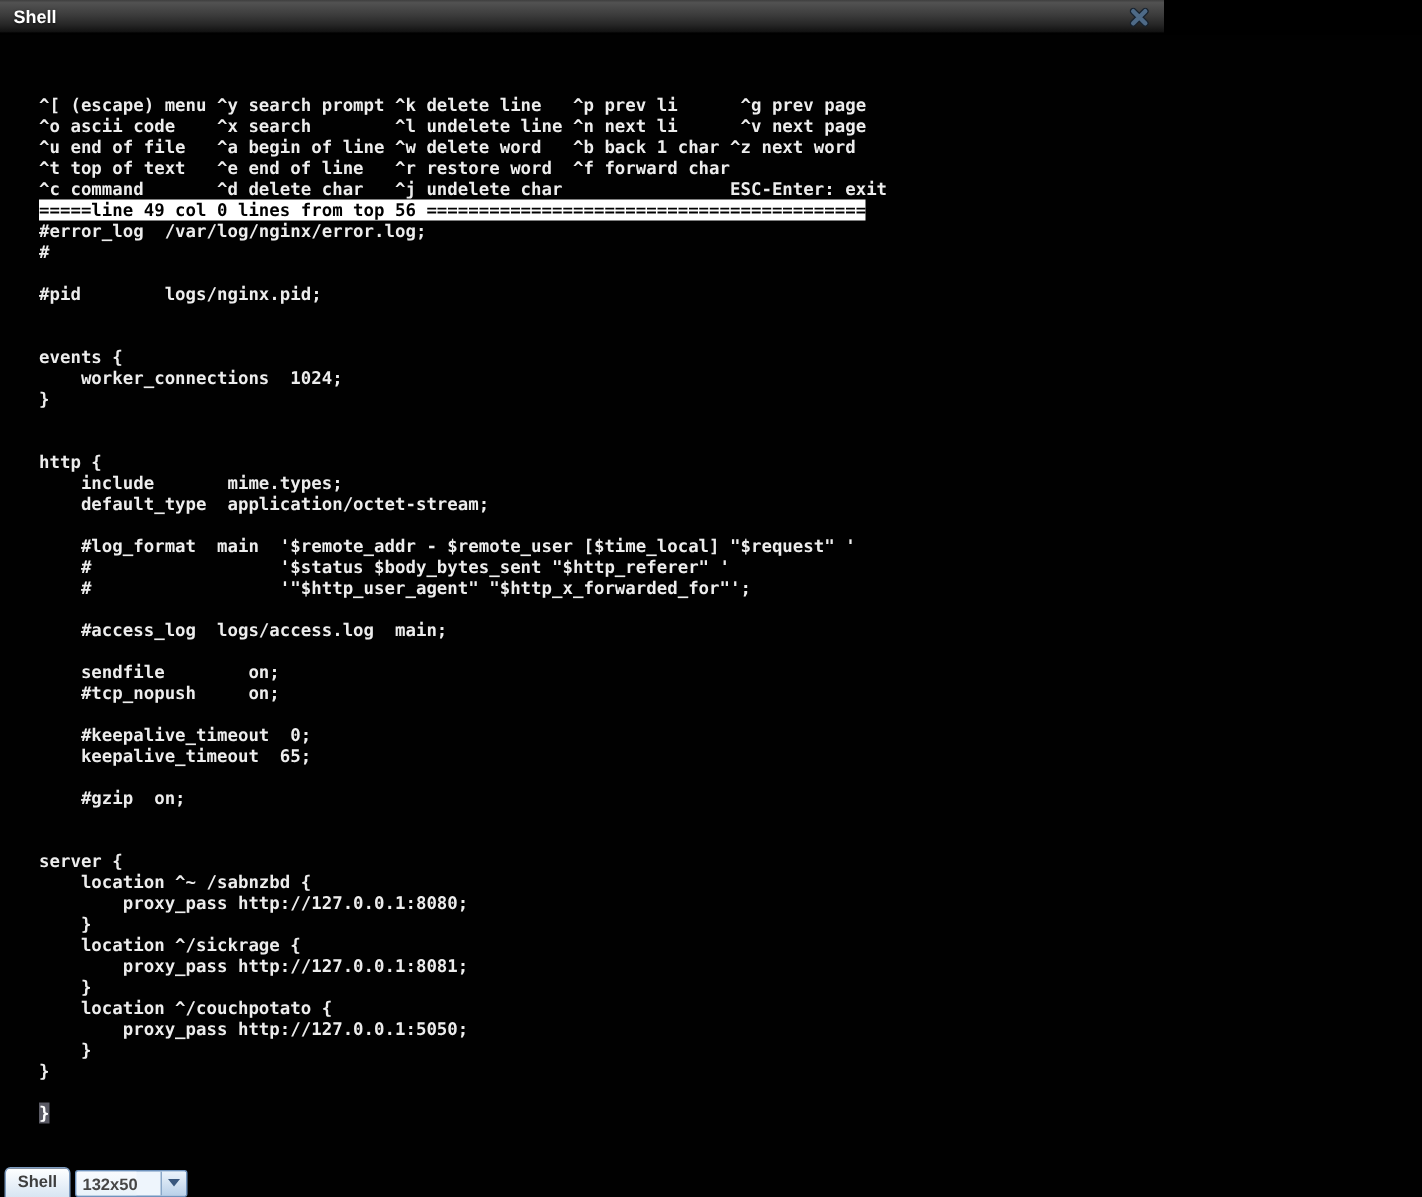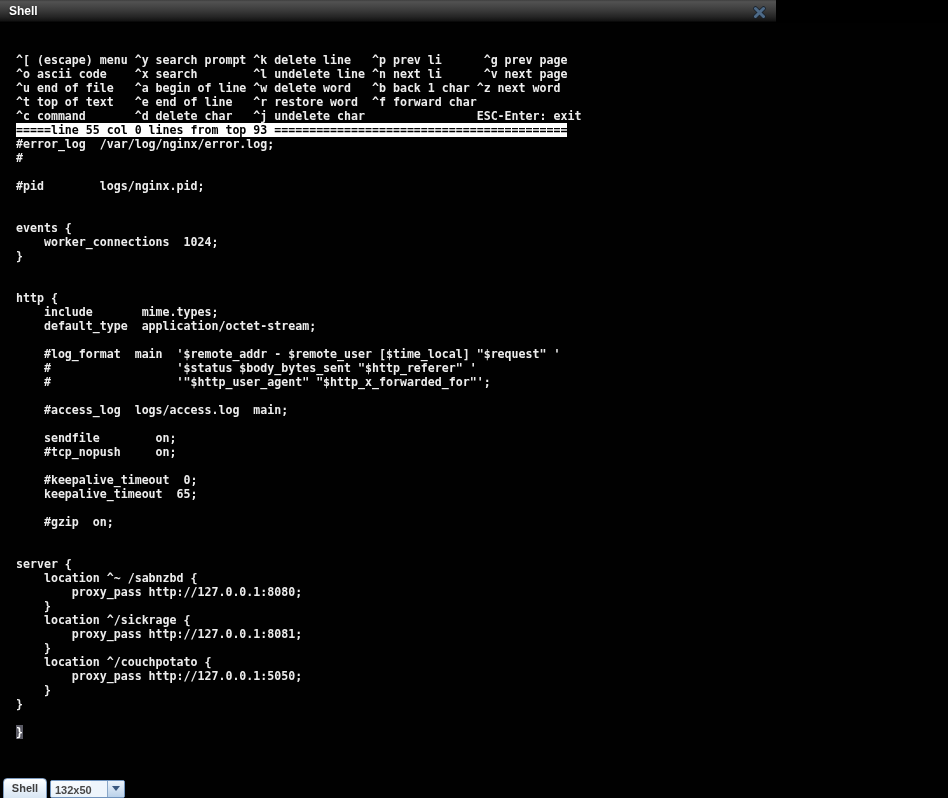--- a/index.html
+++ b/index.html
@@ -21,21 +21,21 @@
   }
   .close-tool {
     position:absolute; right:10px; top:5px; width:13px; height:13px; cursor:pointer;
   }
   
   .screen {
     position:absolute; top:23px; left:0; width:948px; height:775px;
     background:#010101;
   }
   .term {
-    margin:2px; padding:28px 0 0 14px;
+    margin:12px; padding:28px 0 0 14px;
     font:bold 11.6px/14px "DejaVu Sans Mono","Liberation Mono",monospace;
     color:#ededed; white-space:pre;
   }
   .status-line {
     display:block; width:fit-content;
     background:#ffffff; color:#000000;
   }
   .cursor {
     background:#5a5a64; color:#ffffff;
   }
@@ -79,21 +79,21 @@
       <path d="M2.5 2.5 L10.5 10.5 M10.5 2.5 L2.5 10.5" stroke="#4e6a87" stroke-width="3" stroke-linecap="round"></path>
     </svg>
   </span>
 </div>
 
 <div class="screen">
   <pre class="term"><span>^[ (escape) menu ^y search prompt ^k delete line   ^p prev li      ^g prev page
 ^o ascii code    ^x search        ^l undelete line ^n next li      ^v next page
 ^u end of file   ^a begin of line ^w delete word   ^b back 1 char ^z next word
 ^t top of text   ^e end of line   ^r restore word  ^f forward char
-^c command       ^d delete char   ^j undelete char                ESC-Enter: exit</span><span class="status-line">=====line 55 col 0 lines from top 93 ==========================================</span><span>#error_log  /var/log/nginx/error.log;
+^c command       ^d delete char   ^j undelete char                ESC-Enter: exit</span><span class="status-line">=====line 49 col 0 lines from top 56 ==========================================</span><span>#error_log  /var/log/nginx/error.log;
 #
 
 #pid        logs/nginx.pid;
 
 
 events {
     worker_connections  1024;
 }
 
 

